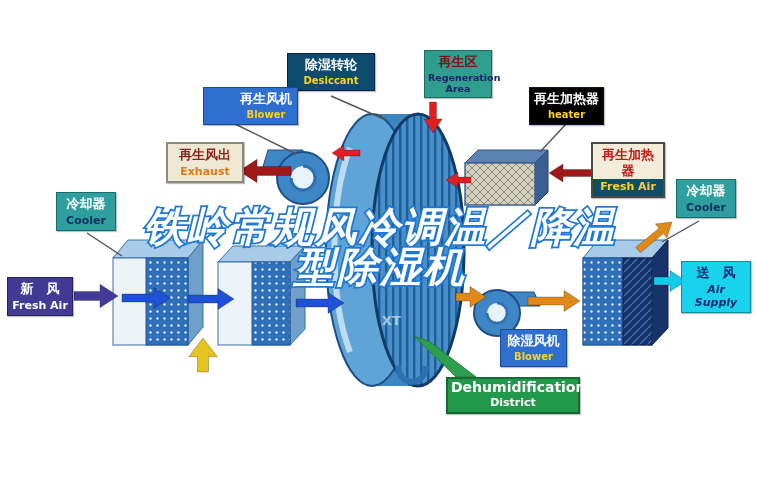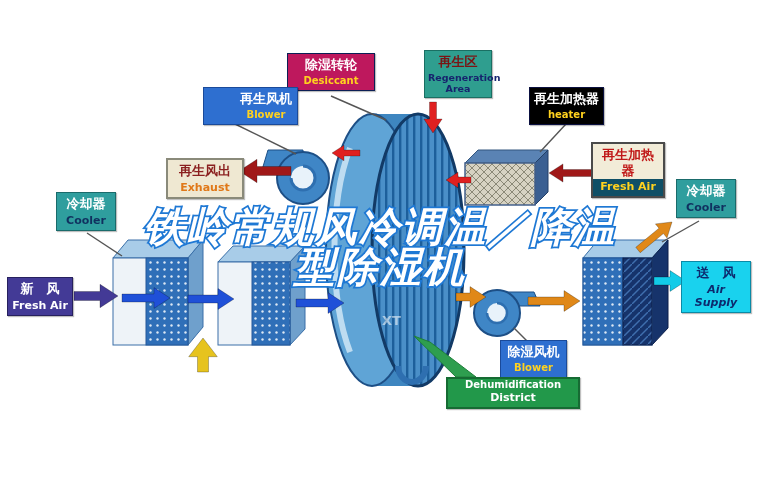--- a/index.html
+++ b/index.html
@@ -6,48 +6,48 @@
   #stage{position:relative;width:757px;height:488px;overflow:hidden;background:#ffffff;
          font-family:"DejaVu Sans","Liberation Sans",sans-serif;}
   #diagram,#titleLayer{position:absolute;left:0;top:0;width:757px;height:488px;}
   #diagram{z-index:1;}
   #titleLayer{z-index:3;pointer-events:none;}
   .lbl{position:absolute;z-index:2;text-align:center;font-weight:bold;line-height:1.2;
        border:1px solid rgba(0,0,0,.4);box-shadow:1px 1px 1px rgba(0,0,0,.25);padding:0;}
   .lbl .zh{display:block;font-size:13px;padding:3px 3px 1px;}
   .lbl .en{display:block;font-size:10px;padding:1px 3px 3px;}
   
-  #lbl-desiccant{left:287px;top:53px;width:86px;background:#be185d;border-color:#0c1f55;text-align:center;}
+  #lbl-desiccant{left:287px;top:53px;width:86px;background:#0c4a6e;border-color:#0c1f55;text-align:center;}
   #lbl-desiccant .zh{color:#fff}#lbl-desiccant .en{color:#ffd21e}
   #lbl-regen-area{left:424px;top:50px;width:66px;background:#2f9e8f;border-color:#1a6f63;}
   #lbl-regen-area .zh{color:#7a1414}#lbl-regen-area .en{color:#16246e;font-size:9.5px;}
   #lbl-regen-fan{left:203px;top:87px;width:62px;background:#2e6fd0;border-color:#1a4a9a;padding-left:31px;}
   #lbl-regen-fan .zh{color:#fff}#lbl-regen-fan .en{color:#ffd21e}
   #lbl-regen-heater{left:529px;top:87px;width:73px;background:#000000;border-color:#0a1040;}
   #lbl-regen-heater .zh{color:#fff}#lbl-regen-heater .en{color:#ffd21e}
-  #lbl-exhaust{left:166px;top:158px;width:74px;background:#efe8d2;border:2px solid #8a8a7a;}
+  #lbl-exhaust{left:166px;top:142px;width:74px;background:#efe8d2;border:2px solid #8a8a7a;}
   #lbl-exhaust .zh{color:#8a1f1f}#lbl-exhaust .en{color:#e07818;font-size:11px;}
   #lbl-regen-fresh{left:591px;top:142px;width:70px;background:#f2ecd8;border:2px solid #4a4a4a;}
   #lbl-regen-fresh .zh{color:#c01818}
   #lbl-regen-fresh .en{background:#0f4f66;color:#ffd21e;font-size:11px;}
   #lbl-cooler-left{left:56px;top:192px;width:58px;background:#2f9e9e;border-color:#1a6b6b;}
   #lbl-cooler-left .zh{color:#fff}#lbl-cooler-left .en{color:#10305f;font-size:11px;}
   #lbl-cooler-right{left:676px;top:179px;width:58px;background:#2f9e9e;border-color:#1a6b6b;}
   #lbl-cooler-right .zh{color:#fff}#lbl-cooler-right .en{color:#10305f;font-size:11px;}
   #lbl-fresh-air{left:7px;top:277px;width:64px;background:#433a96;border-color:#27205e;}
   #lbl-fresh-air .zh{color:#fff}#lbl-fresh-air .en{color:#fff;font-size:11px;}
   #lbl-air-supply{left:681px;top:261px;width:68px;background:#19d2ee;border-color:#0a8aa6;}
   #lbl-air-supply .zh{color:#0d2a6e}#lbl-air-supply .en{color:#0d2a6e;font-size:11px;font-style:italic;}
   #lbl-back-wind{left:165px;top:374px;width:77px;background:#e4c72e;border:2px solid #6b5a10;}
   #lbl-back-wind .zh{color:#222}#lbl-back-wind .en{color:#123a8a;font-size:11px;}
-  #lbl-dehumid-fan{left:500px;top:329px;width:65px;background:#2e6fd0;border-color:#1a4a9a;margin-top:11px;}
+  #lbl-dehumid-fan{left:500px;top:329px;width:65px;background:#2e6fd0;border-color:#1a4a9a;}
   #lbl-dehumid-fan .zh{color:#fff}#lbl-dehumid-fan .en{color:#ffd21e}
   #lbl-dehumid-district{left:446px;top:377px;width:130px;background:#22984a;border:2px solid #166b33;}
   #lbl-dehumid-district .zh{color:#fff;letter-spacing:2px;}
-  #lbl-dehumid-district .en{color:#fff;font-size:10px;padding-top:0;padding-bottom:0;}
+  #lbl-dehumid-district .en{color:#fff;font-size:14px;padding-top:0;padding-bottom:0;}
   #lbl-dehumid-district .en2{color:#fff;font-size:11px;display:block;padding:0 3px 3px;font-weight:bold;}
   .title-text{fill:#ffffff;stroke:#1e78d4;stroke-width:3.5px;paint-order:stroke;
               font-weight:bold;font-style:italic;letter-spacing:2px;
               font-family:"DejaVu Sans","Liberation Sans",sans-serif;}
 </style>
 </head>
 <body>
 
 <div id="stage">
 

